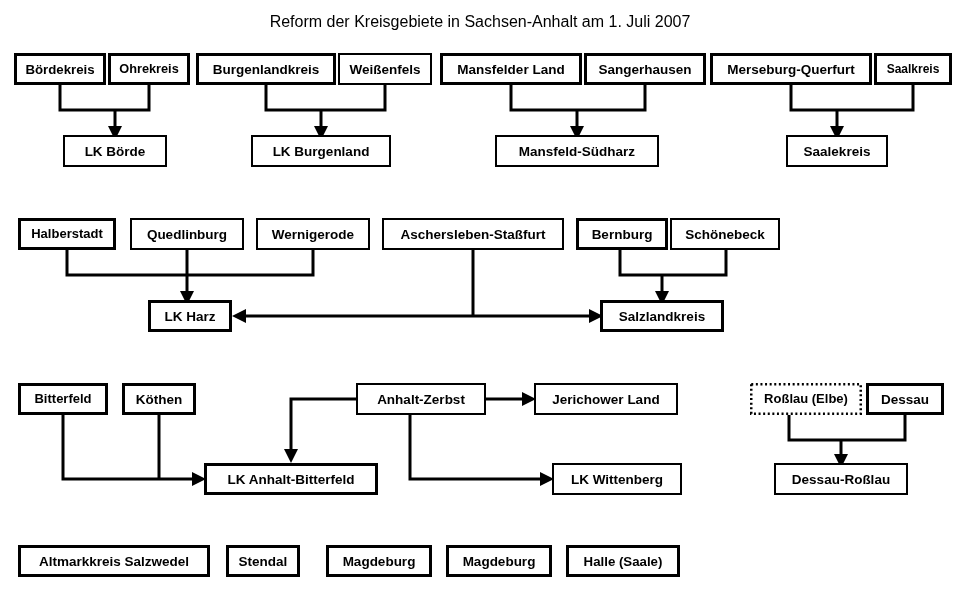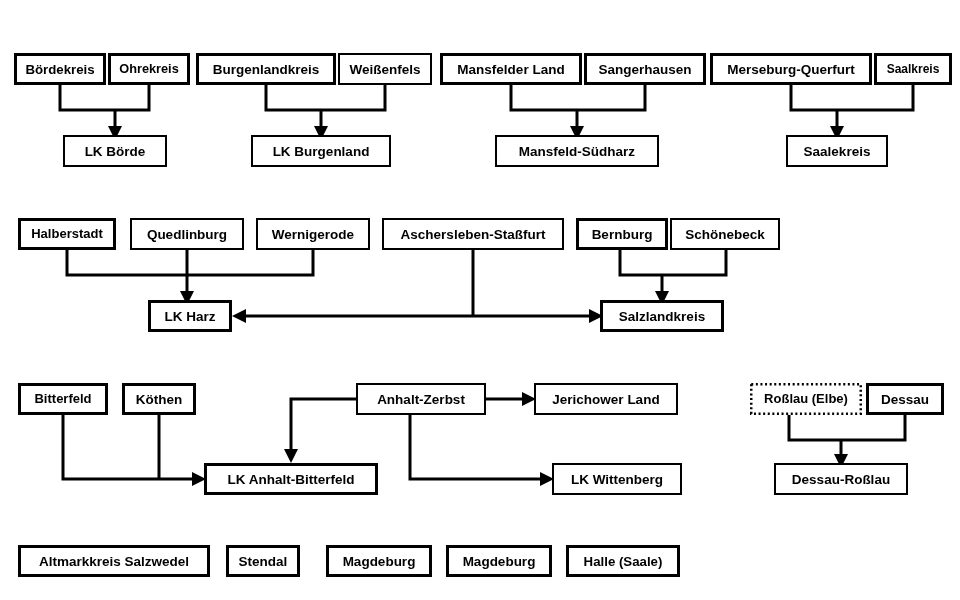--- a/index.html
+++ b/index.html
@@ -56,20 +56,21 @@
   .arrowhead {
     fill: #000000;
     stroke: none;
   }
 </style>
 </head>
 <body>
 
 <div id="page">
 
+  <div id="title">Reform der Kreisgebiete in Sachsen-Anhalt am 1. Juli 2007</div>
 
   <svg id="diagram" viewBox="0 0 960 600">
 
     <g>
 
       <path class="conn" stroke-width="3" d="M 60 85 L 60 110 L 149 110 L 149 85"></path>
       <path class="conn" stroke-width="3" d="M 115 110 L 115 128"></path>
       <polygon class="arrowhead" points="108,126 122,126 115,140"></polygon>
 
       <path class="conn" stroke-width="3" d="M 266 85 L 266 110 L 385 110 L 385 85"></path>

